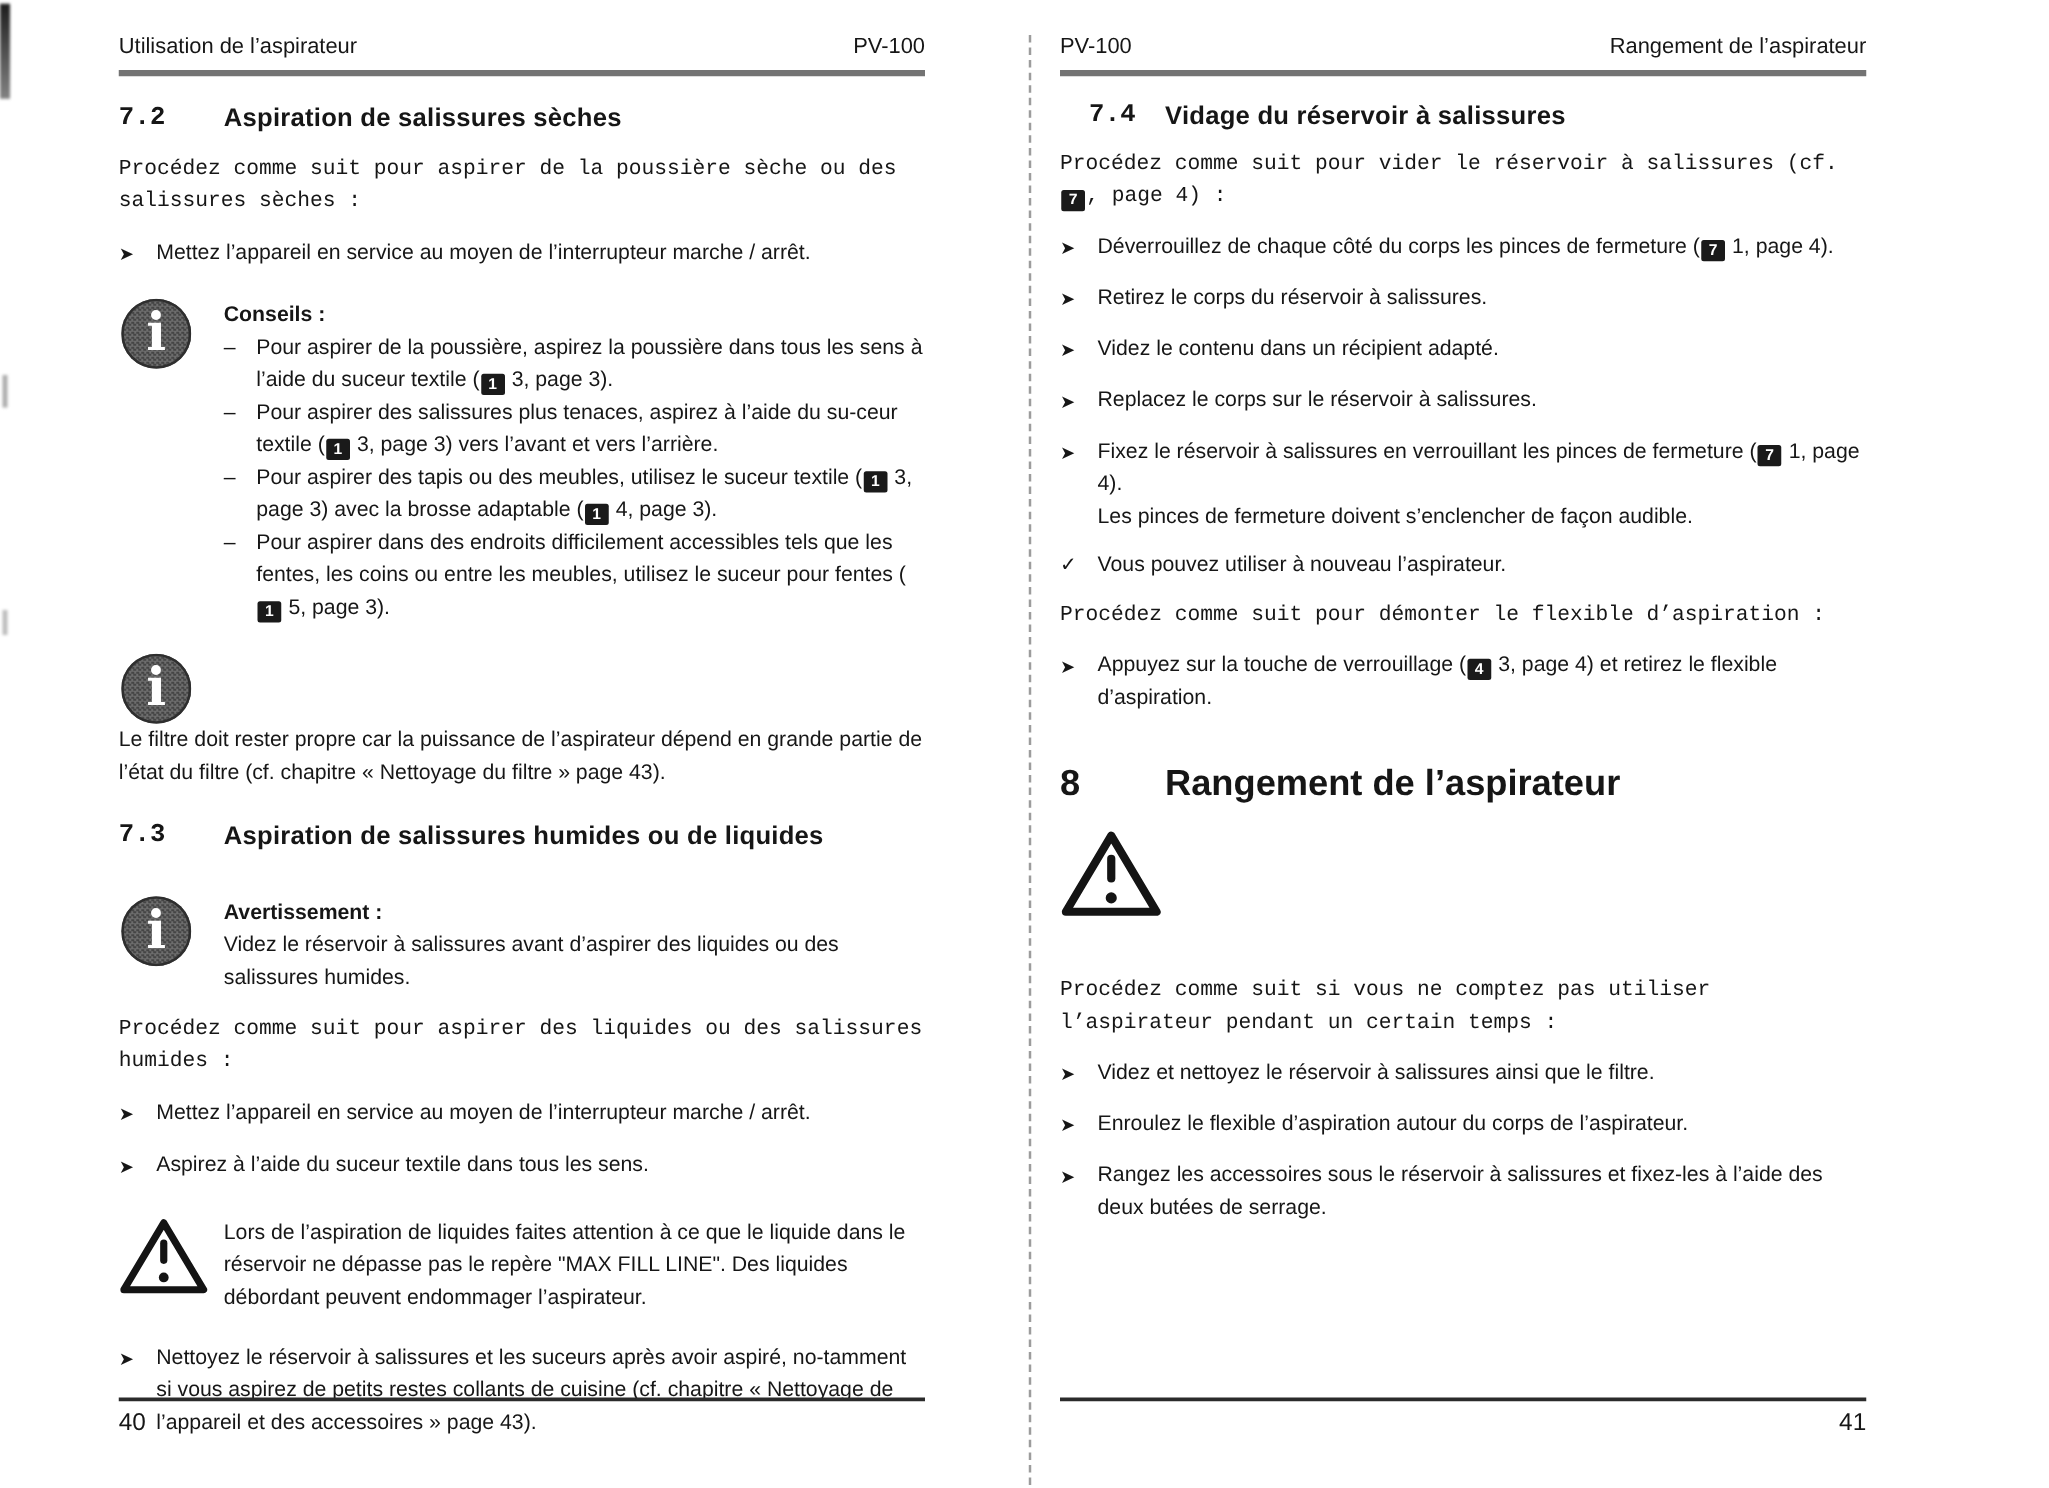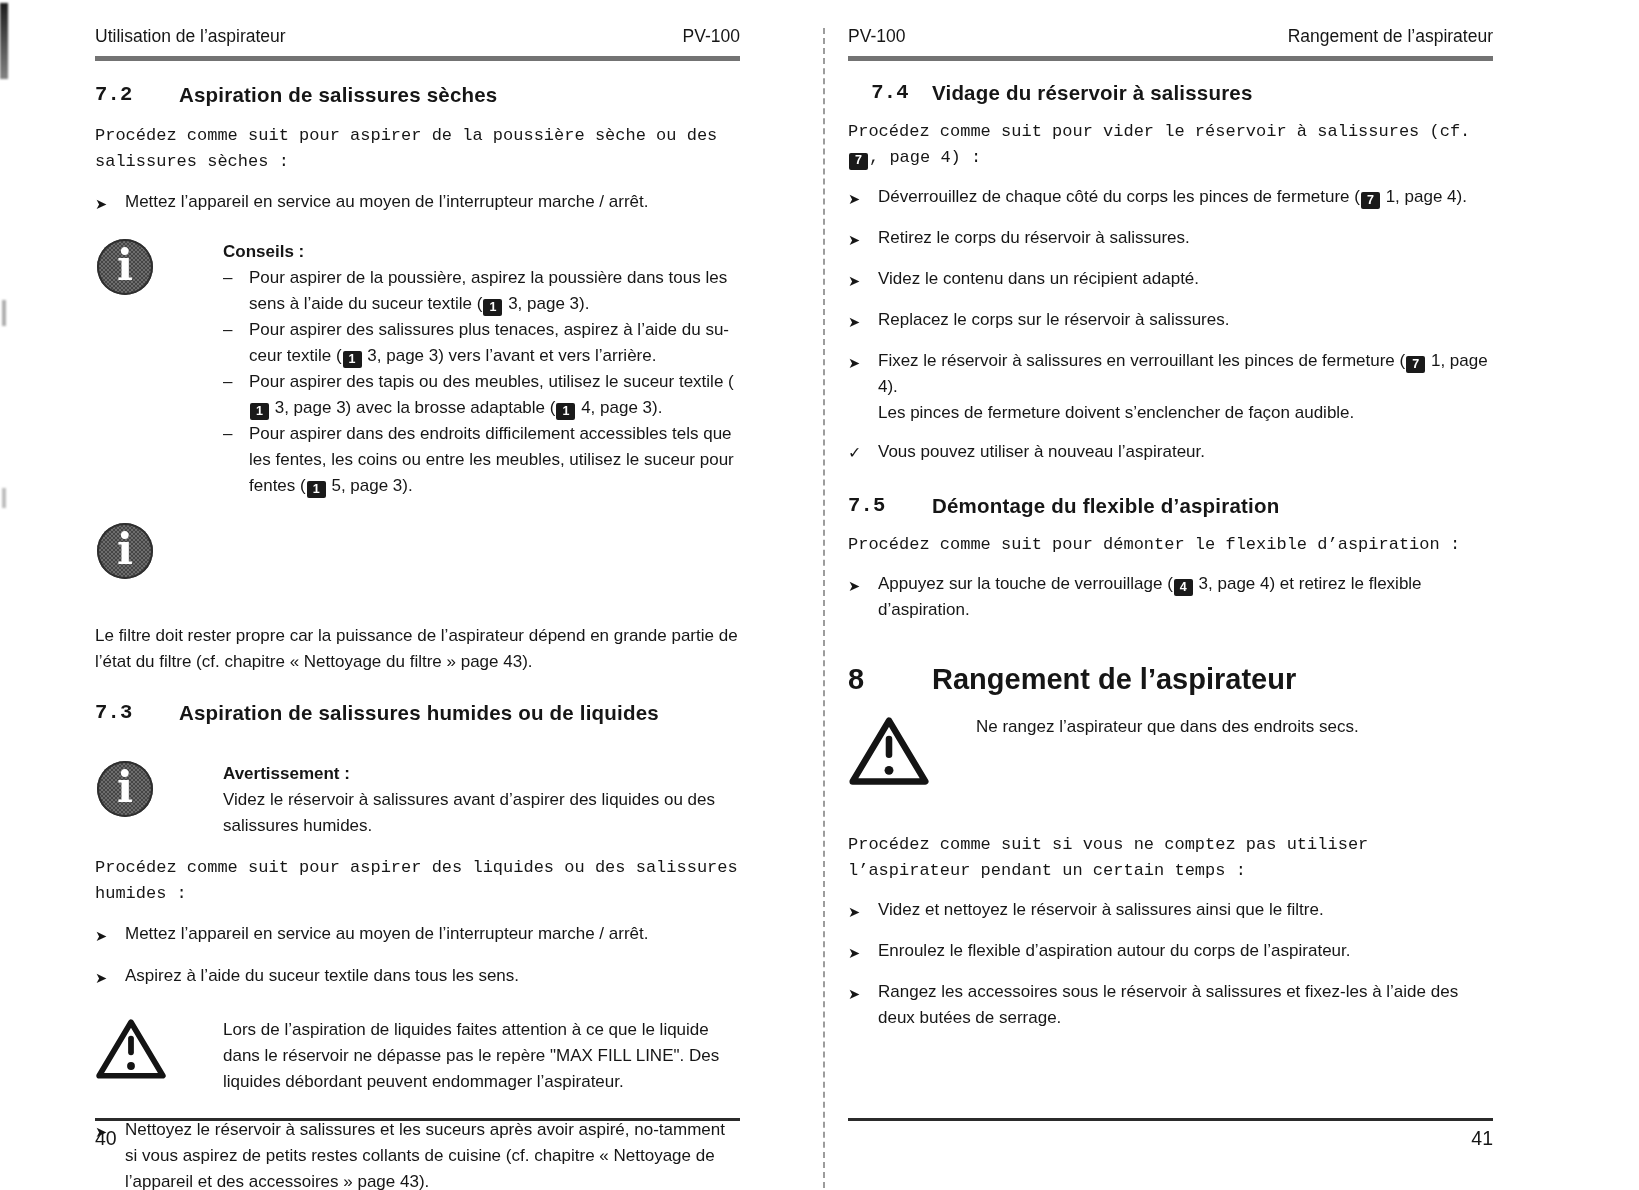--- a/index.html
+++ b/index.html
@@ -30,21 +30,21 @@
   .section-heading .sec-num{width:84px;flex:none;font-family:Liberation Mono, monospace;}
   .chapter-heading{display:flex;margin:40px 0 0 0;font-size:29px;font-weight:bold;}
   .chapter-heading .sec-num{width:84px;flex:none;}
 
   .intro{font-size:17px;line-height:26px;margin:16px 0 0 0;font-family:Liberation Mono, monospace;}
   .step{display:flex;margin:14px 0 0 0;font-size:17px;line-height:26px;}
   .step .step-marker{width:30px;flex:none;font-size:14.5px;padding-top:2px;}
   .step .step-text{flex:1;}
   .rp .step{margin-top:13px;}
 
-  .note{display:flex;margin:22px 0 0 0;gap:44px;}
+  .note{display:flex;margin:22px 0 0 0;}
   .note .note-icon-col{width:84px;flex:none;}
   .note .note-body{flex:1;font-size:17px;line-height:26px;}
   .note-label{font-weight:bold;}
 
   .info-icon{width:56px;height:56px;border-radius:50%;position:relative;margin-left:2px;
     background:repeating-conic-gradient(#454545 0% 25%, #6d6d6d 0% 50%) 0 0/4px 4px;
     box-shadow:inset 0 0 0 2px #2e2e2e;}
   .info-icon::after{content:"i";position:absolute;left:0;right:0;top:-3px;bottom:0;
     display:flex;align-items:center;justify-content:center;
     color:#fff;font-family:"DejaVu Serif",serif;font-weight:bold;font-size:42px;}
@@ -205,24 +205,20 @@
       <div><span>Fixez le réservoir à salissures en verrouillant les pinces de fermeture (</span><span class="figref">7</span><span> 1, page 4).</span></div>
       <div>Les pinces de fermeture doivent s’enclencher de façon audible.</div>
     </div>
   </div>
 
   <div class="step check-step">
     <span class="step-marker">✓</span>
     <div class="step-text">Vous pouvez utiliser à nouveau l’aspirateur.</div>
   </div>
 
-  <h2 class="section-heading" style="margin-top:28px;">
-    <span class="sec-num">7.5</span>
-    <span class="sec-title">Démontage du flexible d’aspiration</span>
-  </h2>
 
   <p class="intro" style="margin-top:14px;">Procédez comme suit pour démonter le flexible d’aspiration :</p>
 
   <div class="step">
     <span class="step-marker">➤</span>
     <div class="step-text"><span>Appuyez sur la touche de verrouillage (</span><span class="figref">4</span><span> 3, page 4) et retirez le flexible d’aspiration.</span></div>
   </div>
 
   <h2 class="chapter-heading">
     <span class="sec-num">8</span>
@@ -230,21 +226,20 @@
   </h2>
 
   <div class="note s8-note">
     <div class="note-icon-col">
       <svg class="warn-icon" width="82" height="74" viewBox="0 0 70 62">
         <path d="M35 5 L66 57 L4 57 Z" fill="#ffffff" stroke="#141414" stroke-width="5.5" stroke-linejoin="round"></path>
         <rect x="32.2" y="18" width="5.6" height="19" rx="2.8" fill="#141414"></rect>
         <circle cx="35" cy="47.5" r="3.8" fill="#141414"></circle>
       </svg>
     </div>
-    <div class="note-body">Ne rangez l’aspirateur que dans des endroits secs.</div>
   </div>
 
   <p class="intro s8-para">Procédez comme suit si vous ne comptez pas utiliser l’aspirateur pendant un certain temps :</p>
 
   <div class="step">
     <span class="step-marker">➤</span>
     <div class="step-text">Videz et nettoyez le réservoir à salissures ainsi que le filtre.</div>
   </div>
   <div class="step">
     <span class="step-marker">➤</span>

